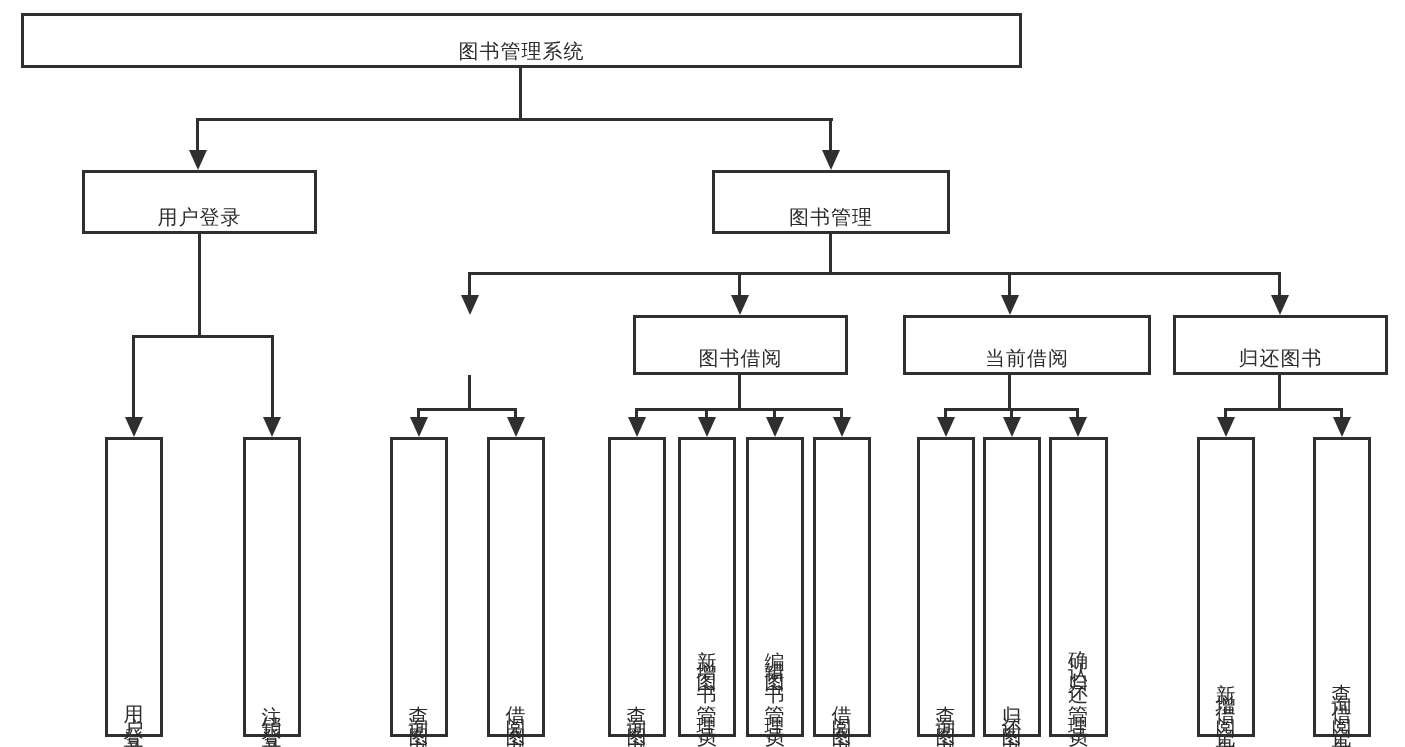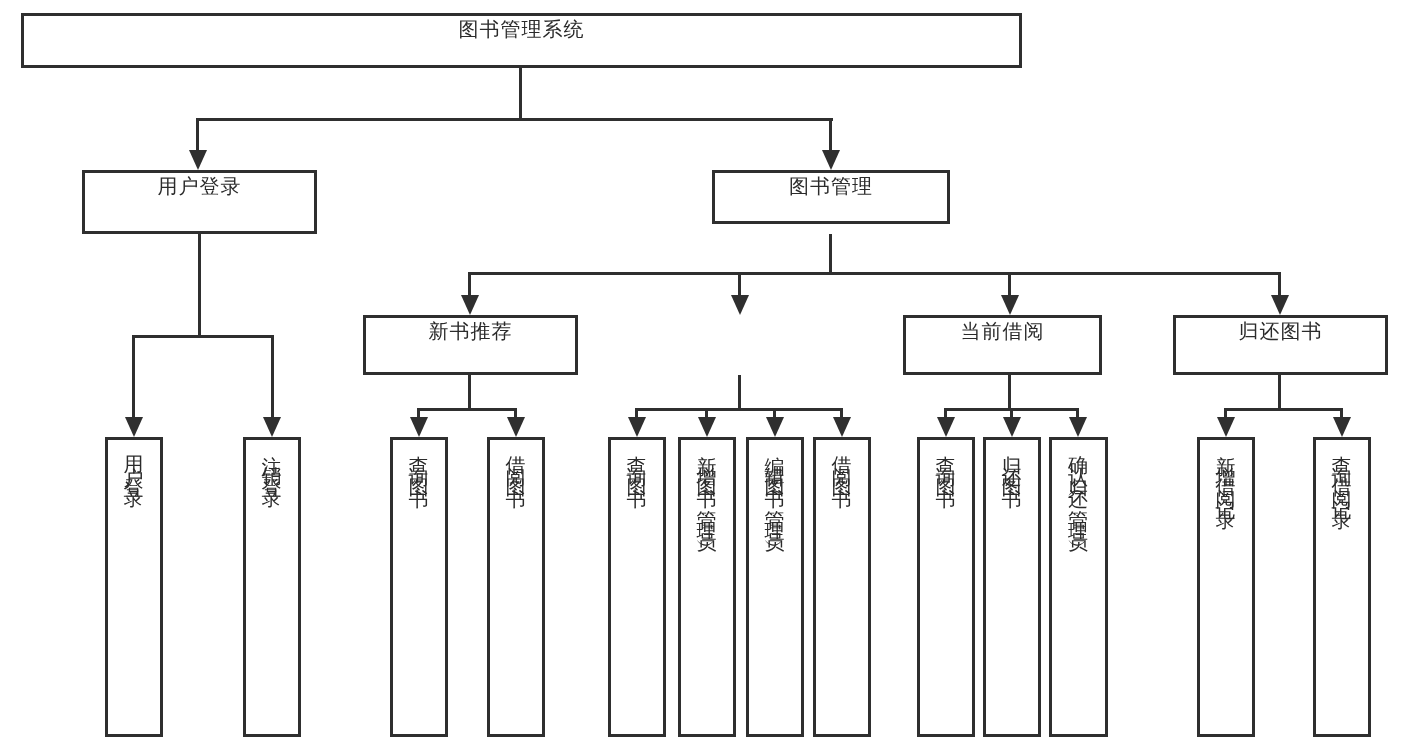--- a/index.html
+++ b/index.html
@@ -15,21 +15,21 @@
     background:var(--background);
     font-family:"Liberation Sans", sans-serif;
     color:var(--text);
     overflow:hidden;
   }
   .box{
     position:absolute;
     box-sizing:border-box;
     border:3px solid var(--line);
     background:#fff;
-    display:flex;align-items:flex-start;justify-content:center;
+    display:flex;align-items:flex-end;justify-content:center;
     font-size:20px;
     letter-spacing:1px;
   }
   .vtext{
     writing-mode:vertical-lr;
     text-orientation:mixed;
     letter-spacing:11px;
     line-height:1;
     white-space:nowrap;
   }
@@ -61,21 +61,21 @@
   <div class="vl" style="left:519px;top:68px;height:50px;"></div>
   <div class="hl" style="left:196px;top:118px;width:637px;"></div>
   <div class="vl" style="left:196px;top:118px;height:34px;"></div>
   <div class="vl" style="left:829px;top:118px;height:34px;"></div>
   <div class="arrow" style="left:189px;top:150px;"></div>
   <div class="arrow" style="left:822px;top:150px;"></div>
 
   <div class="box" style="left:82px;top:170px;width:235px;height:64px;">
     <span>用户登录</span>
   </div>
-  <div class="box" style="left:712px;top:170px;width:238px;height:54px;">
+  <div class="box" style="left:712px;top:170px;width:238px;height:64px;">
     <span>图书管理</span>
   </div>
 
   <div class="vl" style="left:198px;top:234px;height:101px;"></div>
   <div class="hl" style="left:132px;top:335px;width:142px;"></div>
   <div class="vl" style="left:132px;top:335px;height:84px;"></div>
   <div class="vl" style="left:271px;top:335px;height:84px;"></div>
   <div class="arrow" style="left:125px;top:417px;"></div>
   <div class="arrow" style="left:263px;top:417px;"></div>
 
@@ -83,24 +83,24 @@
   <div class="hl" style="left:468px;top:272px;width:813px;"></div>
   <div class="vl" style="left:468px;top:272px;height:25px;"></div>
   <div class="vl" style="left:738px;top:272px;height:25px;"></div>
   <div class="vl" style="left:1008px;top:272px;height:25px;"></div>
   <div class="vl" style="left:1278px;top:272px;height:25px;"></div>
   <div class="arrow" style="left:461px;top:295px;"></div>
   <div class="arrow" style="left:731px;top:295px;"></div>
   <div class="arrow" style="left:1001px;top:295px;"></div>
   <div class="arrow" style="left:1271px;top:295px;"></div>
 
-  <div class="box" style="left:363px;top:315px;width:215px;height:60px;">
-    <span>新书推荐</span>
+  <div class="box" style="left:633px;top:315px;width:215px;height:60px;">
+    <span>图书借阅</span>
   </div>
-  <div class="box" style="left:903px;top:315px;width:199px;height:60px;">
+  <div class="box" style="left:903px;top:315px;width:248px;height:60px;">
     <span>当前借阅</span>
   </div>
   <div class="box" style="left:1173px;top:315px;width:215px;height:60px;">
     <span>归还图书</span>
   </div>
 
   <div class="vl" style="left:468px;top:375px;height:33px;"></div>
   <div class="hl" style="left:417px;top:408px;width:100px;"></div>
   <div class="vl" style="left:417px;top:408px;height:12px;"></div>
   <div class="vl" style="left:514px;top:408px;height:12px;"></div>

